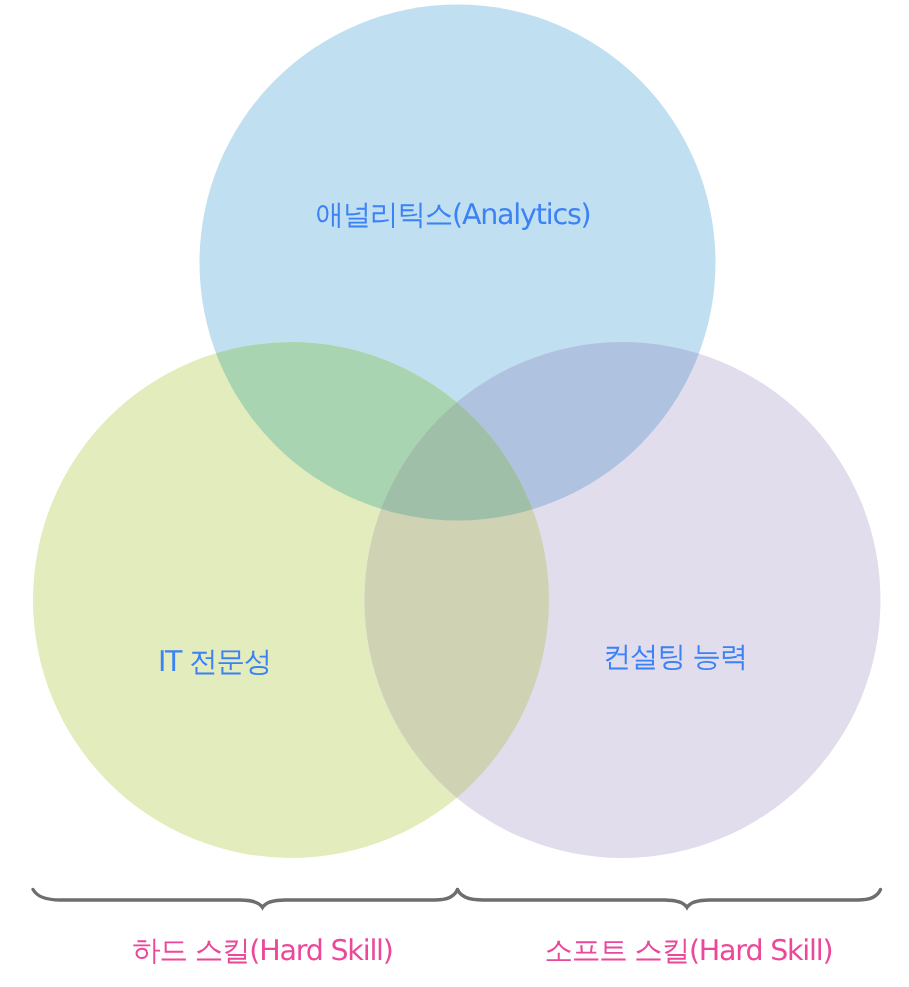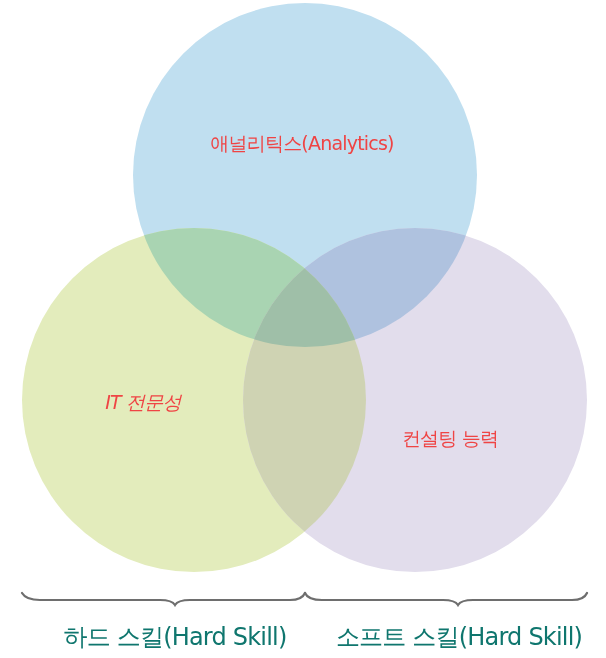--- a/index.html
+++ b/index.html
@@ -1,21 +1,21 @@
 <!DOCTYPE html>
 <html><head>
   <meta charset="utf-8">
   <style>
     html, body { margin: 0; padding: 0; background: #ffffff; }
     body { width: 606px; height: 658px; position: relative; overflow: hidden;
            font-family: "DejaVu Sans", "Liberation Sans", sans-serif; }
     #venn { position: absolute; left: 0; top: 0; }
-    .label { position: absolute; color: #ef4444; font-size: 19px; white-space: nowrap;
+    .label { position: absolute; color: #3b82f6; font-size: 19px; white-space: nowrap;
              letter-spacing: -0.8px; transform: translateX(-50%); line-height: 1; }
-    .caption { position: absolute; color: #0f766e; font-size: 24px; white-space: nowrap;
+    .caption { position: absolute; color: #ec4899; font-size: 19px; white-space: nowrap;
                letter-spacing: -0.8px; transform: translateX(-50%); line-height: 1; }
   </style>
 </head>
 <body>
 
 <svg id="venn" width="606" height="658" viewBox="0 0 606 658">
   <defs>
     <clipPath id="clipA">
         <circle cx="305" cy="175" r="172"></circle>
       </clipPath>
@@ -43,17 +43,17 @@
     <g clip-path="url(#clipB)">
       <circle cx="415" cy="400" r="172" fill="#9fbfa8"></circle>
     </g>
   </g>
 
   <path d="M22,593 Q26,600 40,600 L160,600 Q172,600 175,605 Q178,600 190,600 L290,600 Q302,600 305,593" fill="none" stroke="#6e6e6e" stroke-width="2.2" stroke-linecap="round"></path>
   <path d="M305,593 Q308,600 322,600 L443,600 Q455,600 458,605 Q461,600 473,600 L572,600 Q584,600 587,593" fill="none" stroke="#6e6e6e" stroke-width="2.2" stroke-linecap="round"></path>
 </svg>
 
 <div class="label" style="left:302px; top:134px;">애널리틱스(Analytics)</div>
-<div class="label" style="left:143px; top:393px;font-style:italic;">IT 전문성</div>
+<div class="label" style="left:143px; top:432px;">IT 전문성</div>
 <div class="label" style="left:450px; top:429px;">컨설팅 능력</div>
 
 <div class="caption" style="left:175px; top:625px;">하드 스킬(Hard Skill)</div>
 <div class="caption" style="left:459px; top:625px;">소프트 스킬(Hard Skill)</div>
 
 </body></html>

